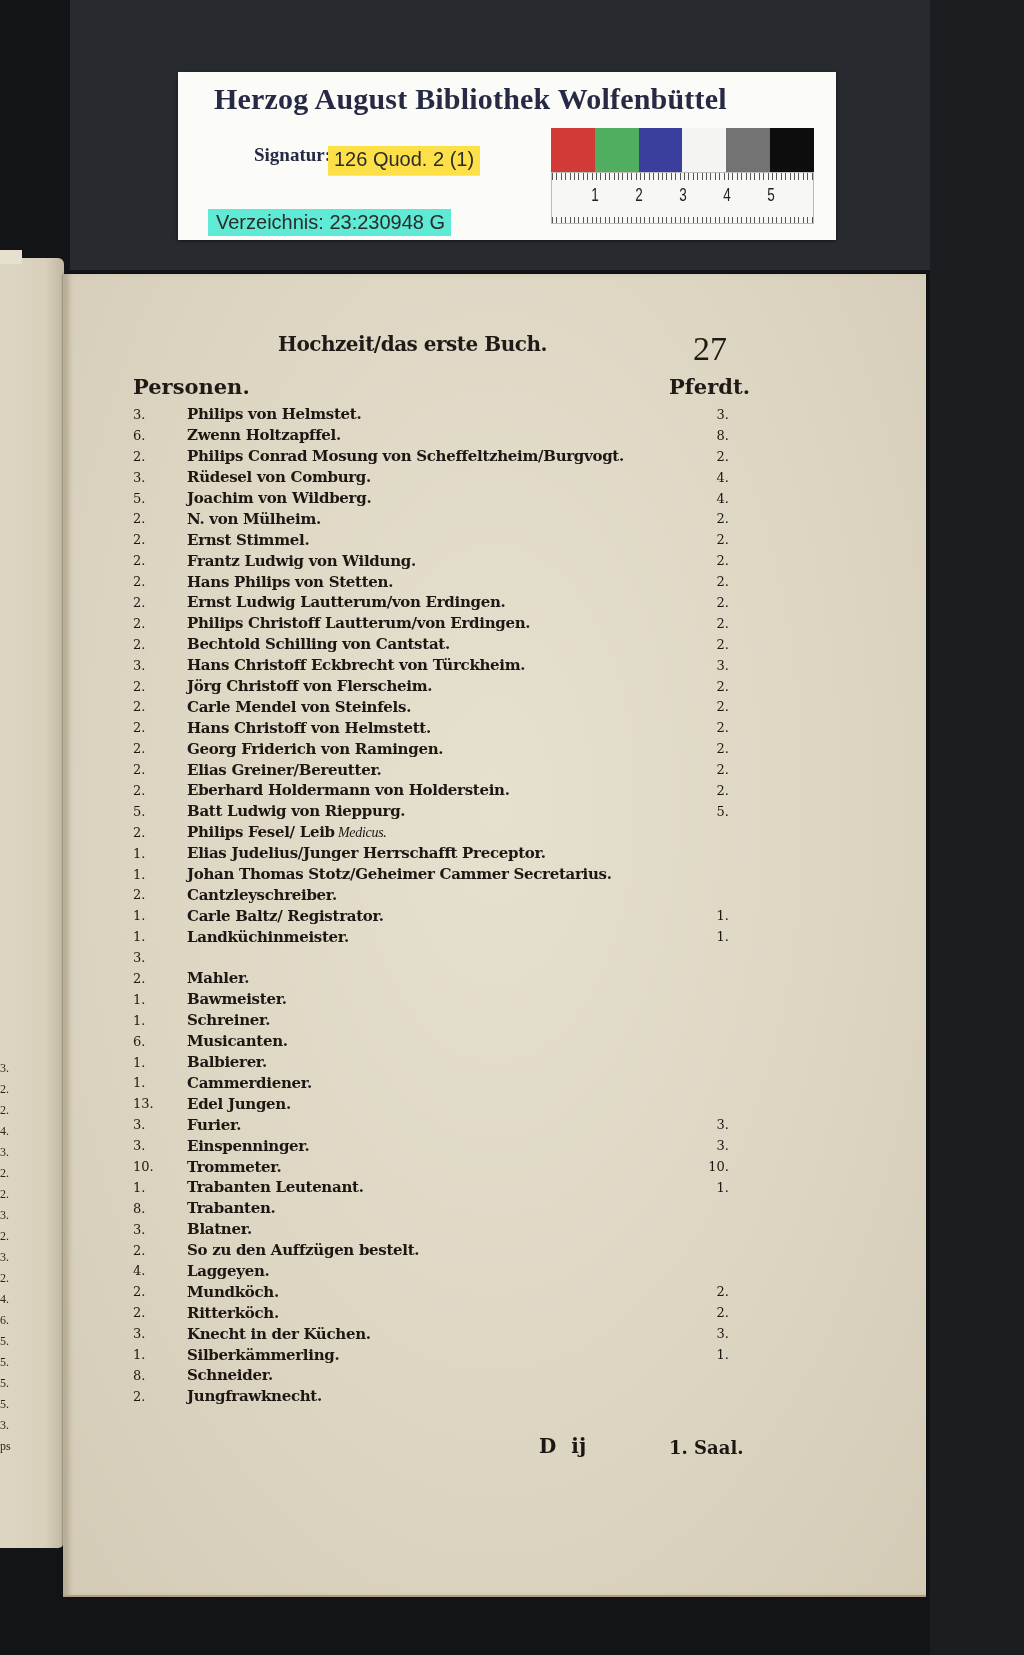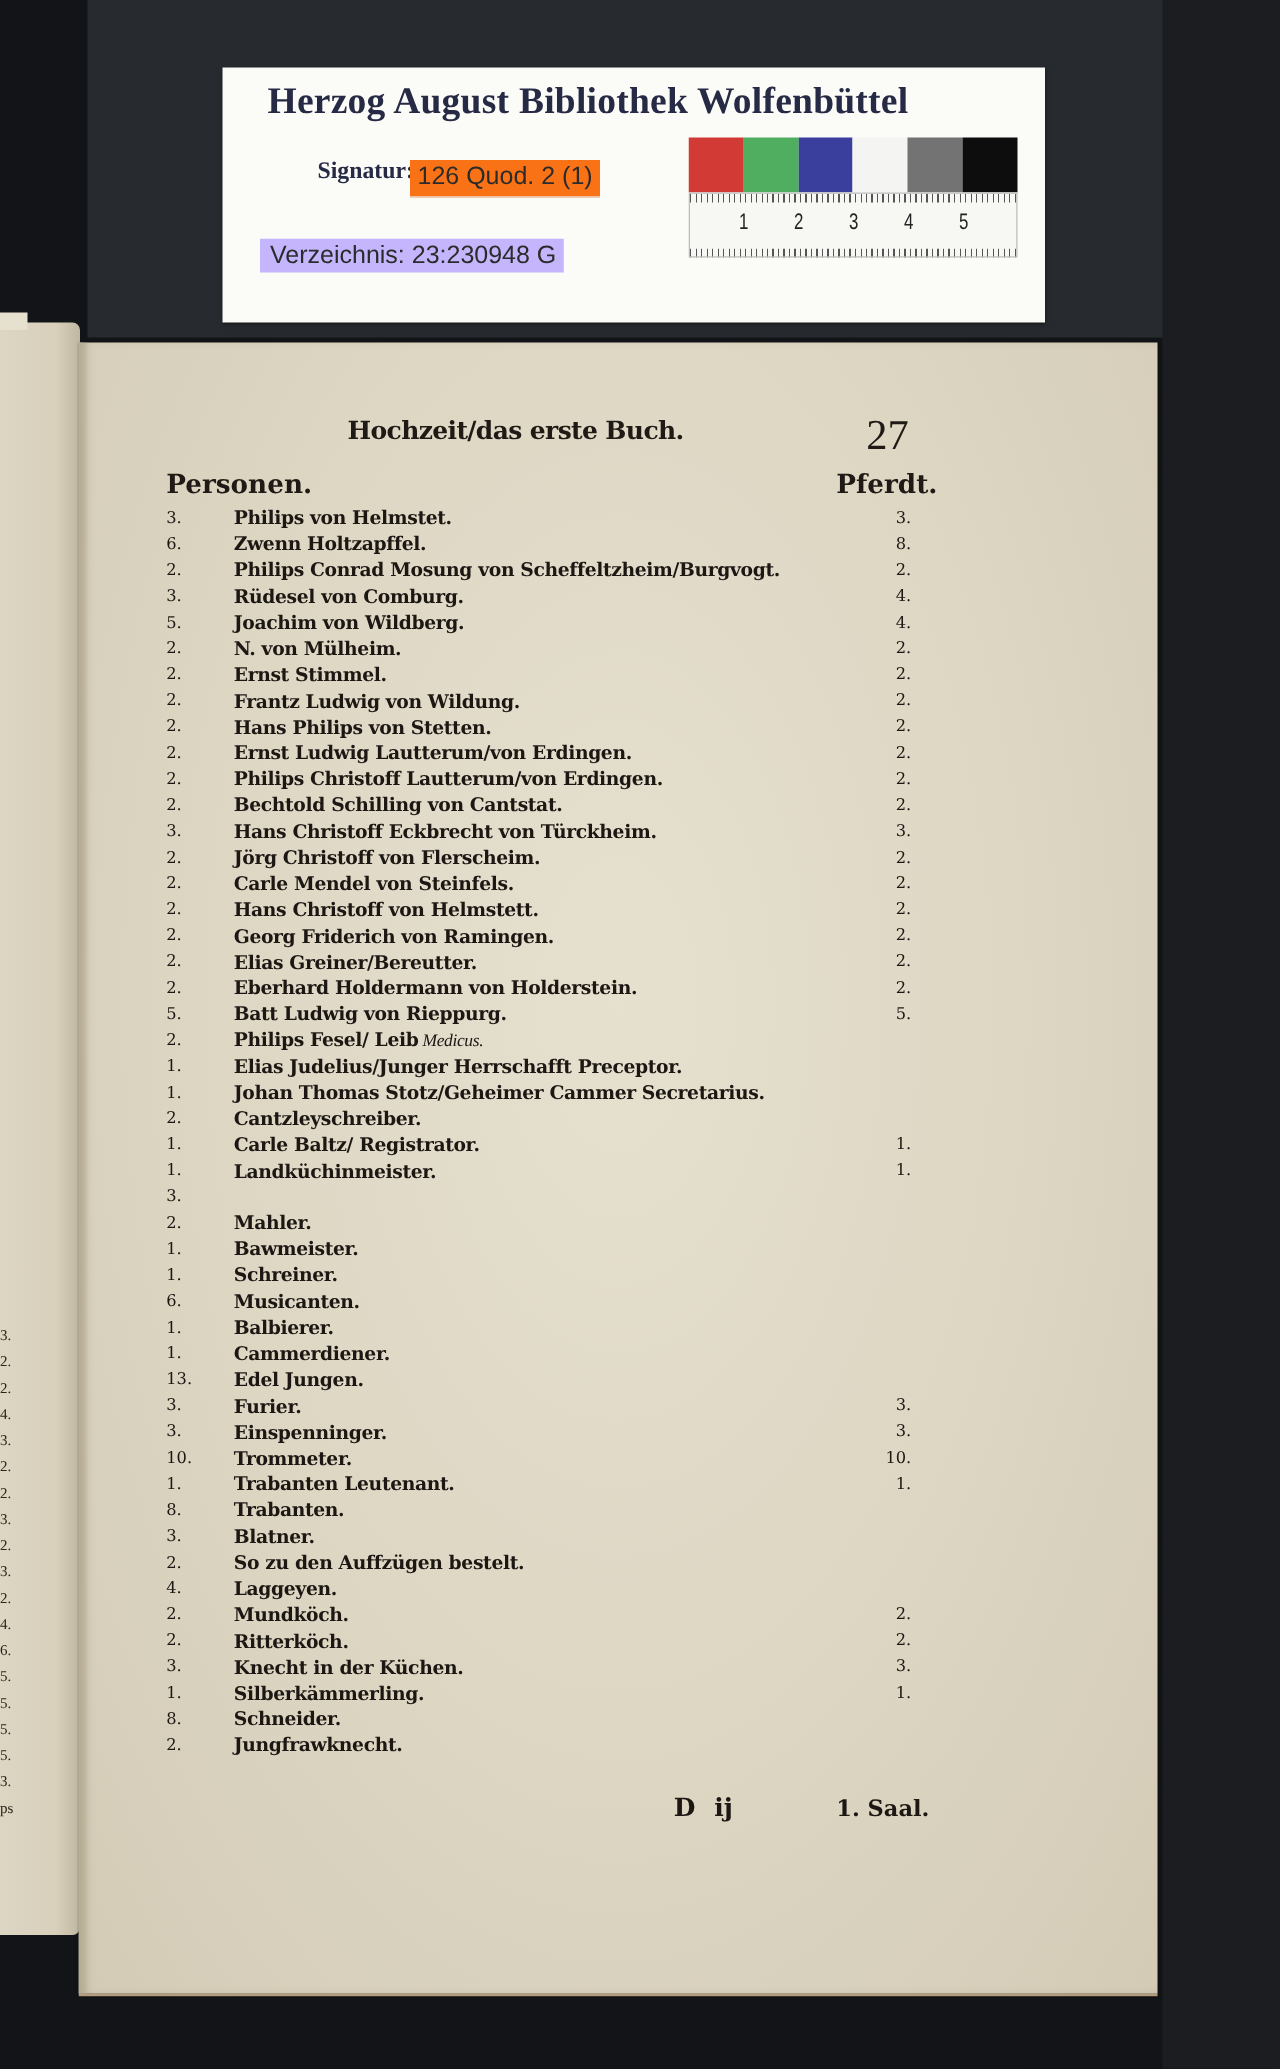--- a/index.html
+++ b/index.html
@@ -37,42 +37,42 @@
       background: radial-gradient(ellipse at 50% 40%, #e6e0cf 0%, #ddd6c3 55%, #d3cbb6 100%);
       box-shadow: inset 8px 0 10px -6px rgba(90,75,50,0.45), 0 0 2px rgba(0,0,0,0.6);
       border-bottom: 2px solid #b49c7c;
     }
     .gutter {
       position: absolute; left: 0; top: 0; width: 8px; height: 100%;
       background: linear-gradient(90deg, #b8ae96, rgba(0,0,0,0));
     }
     
     .label-card {
-      position: absolute; left: 178px; top: 54px; width: 658px; height: 204px;
+      position: absolute; left: 178px; top: 72px; width: 658px; height: 168px;
       background: #fbfbf8;
       box-shadow: 0 1px 3px rgba(0,0,0,0.5);
       text-align: center;
     }
     .label-title {
       position: absolute; left: 36px; top: 10px;
       font-family: "Liberation Serif", serif; font-weight: bold;
       font-size: 30px; color: #262a45; letter-spacing: 0.2px; white-space: nowrap;
     }
     .sig-label {
       position: absolute; left: 36px; top: 72px;
       font-family: "Liberation Serif", serif; font-weight: bold; font-size: 19px; color: #262a45; margin-left: 40px;
     }
     .sig-value {
       position: absolute; left: 150px; top: 74px; padding: 2px 6px 4px 6px;
-      background: #f97316; border-bottom: 1px solid #e6e1d4;
+      background: #fde047; border-bottom: 1px solid #e6e1d4;
       font-family: "Liberation Sans", sans-serif; font-size: 20px; color: #2b2b2b;
     }
     .verz {
       position: absolute; left: 30px; top: 137px; padding: 2px 6px 2px 8px;
-      background: #c4b5fd;
+      background: #5eead4;
       font-family: "Liberation Sans", sans-serif; font-size: 20px; color: #2b2b2b; white-space: nowrap;
     }
     .color-strip {
       position: absolute; left: 373px; top: 56px; width: 263px; height: 44px; display: flex;
     }
     .color-strip div { flex: 1; height: 100%; }
     .ruler {
       position: absolute; left: 373px; top: 100px; width: 263px; height: 52px;
       background: #f7f7f4; border: 1px solid #bcbcbc; box-sizing: border-box;
       background-image:

